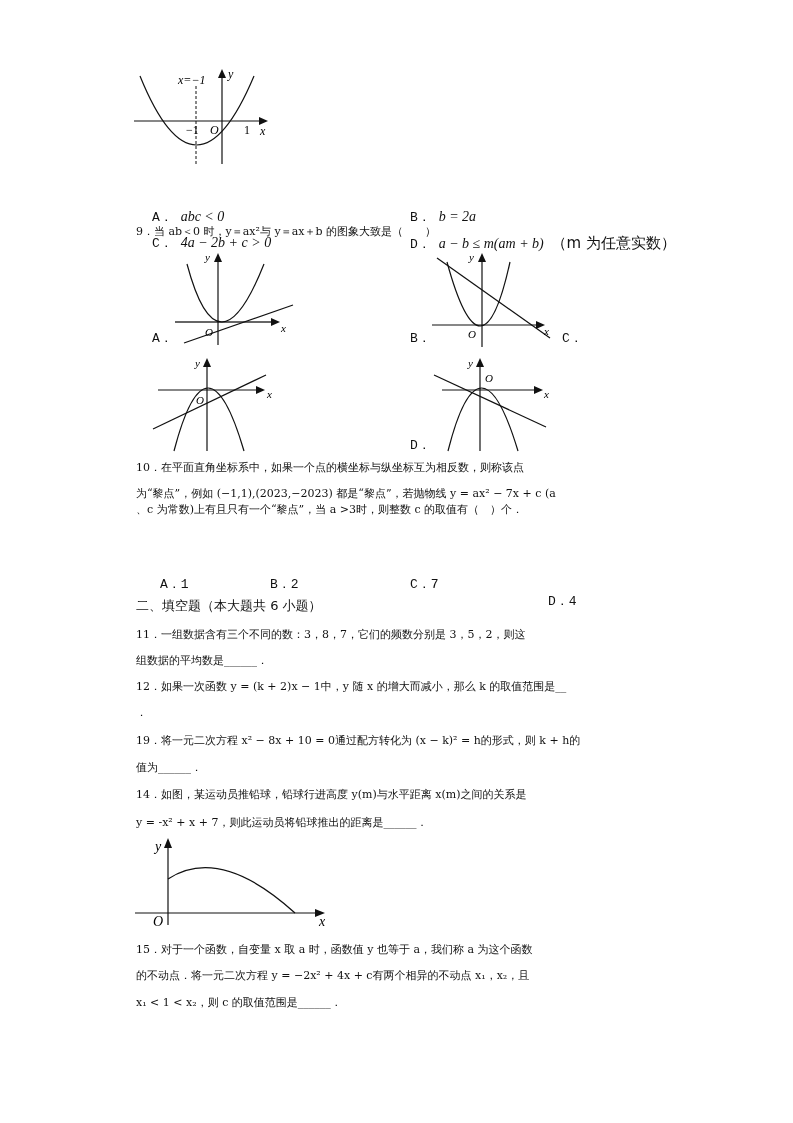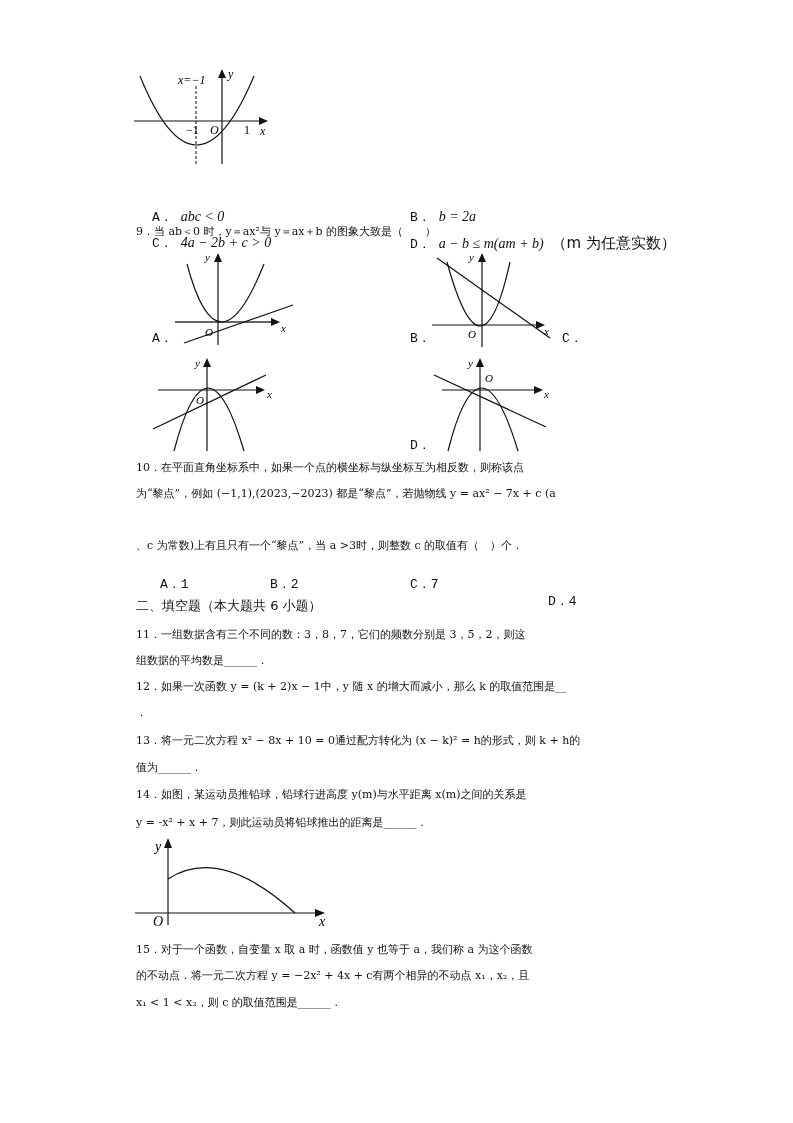--- a/index.html
+++ b/index.html
@@ -99,35 +99,35 @@
   <polygon points="50,3 46,12 54,12" fill="#111"></polygon>
   <path d="M18,96 Q50,-30 88,96" fill="none" stroke="#111" stroke-width="1.2"></path>
   <line x1="4" y1="20" x2="116" y2="72" stroke="#111" stroke-width="1.2"></line>
   <text x="38" y="12" font-size="11">y</text>
   <text x="55" y="27" font-size="11">O</text>
   <text x="114" y="43" font-size="11">x</text>
 </svg>
 
 <div class="line" style="top:458px">10．在平面直角坐标系中，如果一个点的横坐标与纵坐标互为相反数，则称该点</div>
 <div class="line" style="top:484px">为“黎点”，例如 (−1,1),(2023,−2023) 都是“黎点”，若抛物线  y = ax² − 7x + c (a</div>
-<div class="line" style="top:536px">、c 为常数)上有且只有一个“黎点”，当 a &gt;3时，则整数 c 的取值有（　）个．</div>
+<div class="line" style="top:500px">、c 为常数)上有且只有一个“黎点”，当 a &gt;3时，则整数 c 的取值有（　）个．</div>
 <div class="opt" style="left:160px;top:539px">A．1</div>
 <div class="opt" style="left:270px;top:539px">B．2</div>
 <div class="opt" style="left:410px;top:539px">C．7</div>
 <div class="opt" style="left:548px;top:556px">D．4</div>
 
 <div class="section">二、填空题（本大题共 6 小题）</div>
 
 <div class="line" style="top:625px">11．一组数据含有三个不同的数：3，8，7，它们的频数分别是 3，5，2，则这</div>
 <div class="line" style="top:651px">组数据的平均数是______．</div>
 
 <div class="line" style="top:677px">12．如果一次函数 y = (k + 2)x − 1中，y 随 x 的增大而减小，那么 k 的取值范围是__</div>
 <div class="line" style="top:703px">．</div>
 
-<div class="line" style="top:731px">13．将一元二次方程 x² − 8x + 10 = 0通过配方转化为 (x − k)² = h的形式，则 k + h的</div>
+<div class="line" style="top:731px">19．将一元二次方程 x² − 8x + 10 = 0通过配方转化为 (x − k)² = h的形式，则 k + h的</div>
 <div class="line" style="top:758px">值为______．</div>
 
 <div class="line" style="top:785px">14．如图，某运动员推铅球，铅球行进高度 y(m)与水平距离 x(m)之间的关系是</div>
 <div class="line" style="top:813px">y = -x² + x + 7，则此运动员将铅球推出的距离是______．</div>
 
 <svg class="abs" style="left:135px;top:835px" width="200" height="92" viewBox="0 0 200 92">
   <line x1="0" y1="78" x2="185" y2="78" stroke="#111" stroke-width="1.2"></line>
   <polygon points="190,78 180,74 180,82" fill="#111"></polygon>
   <line x1="33" y1="90" x2="33" y2="8" stroke="#111" stroke-width="1.2"></line>
   <polygon points="33,3 29,13 37,13" fill="#111"></polygon>

